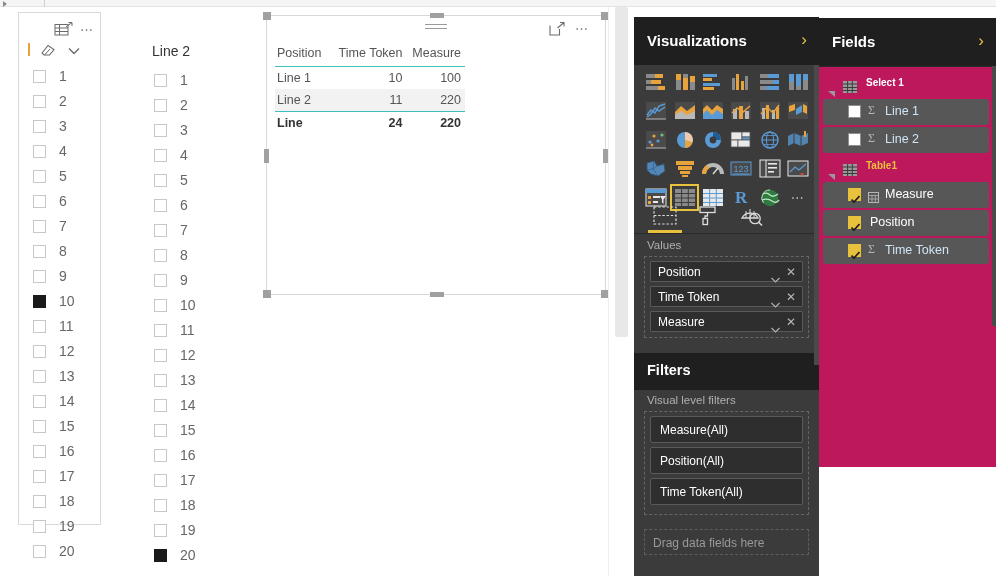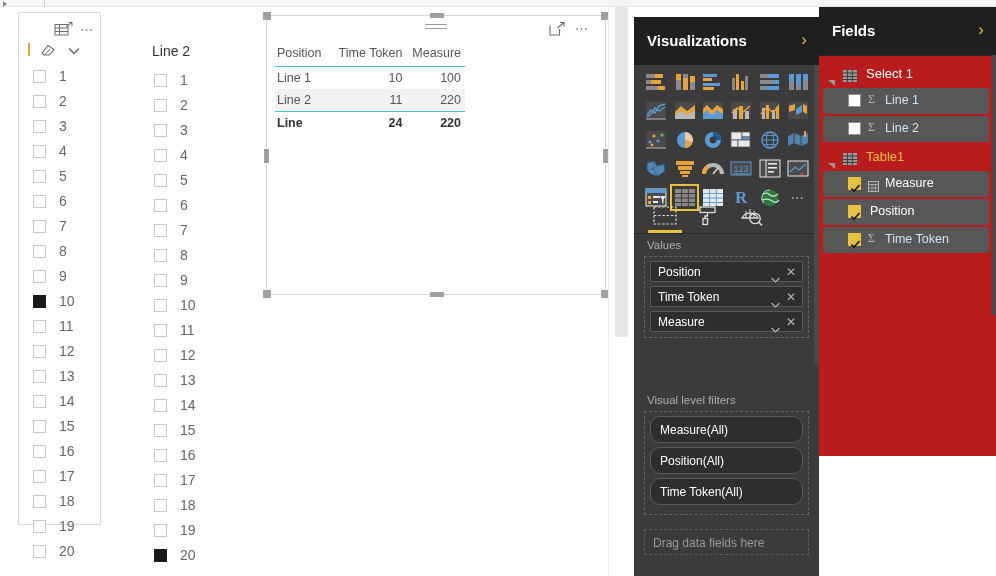--- a/index.html
+++ b/index.html
@@ -186,49 +186,49 @@
     position: absolute; left: 0; top: 336px; width: 185px; height: 37px;
     background: #1f1f1f;
   }
   .filters-hdr .title {
     position: absolute; left: 13px; top: 9px;
     color: #ffffff; font-size: 14.5px; font-weight: bold;
   }
   .filters-body { position: absolute; left: 0; top: 373px; width: 185px; }
   .fil-chip {
     margin: 0 0 4px 0; height: 27px; background: #2e2e2e;
-    border: 1px solid #5a5a5a; border-radius: 10px; position: relative;
+    border: 1px solid #5a5a5a; border-radius: 2px; position: relative;
   }
   .fil-chip .lbl { position: absolute; left: 9px; top: 6px; color: #ffffff; font-size: 12px; }
   .drag-slot {
     margin: 0 10px; border: 1px dashed #5e5e5e; height: 26px; position: relative;
   }
   .drag-slot .lbl { position: absolute; left: 8px; top: 6px; color: #9a9a9a; font-size: 12px; }
 
   .viz-scroll {
     position: absolute; right: 0; top: 48px; width: 5px; height: 300px; background: #4a4a4a;
   }
 
   
   .fieldspanel {
-    position: absolute; left: 819px; top: 7px; width: 177px; height: 449px;
-    background: #b91c1c;
+    position: absolute; left: 819px; top: 18px; width: 177px; height: 449px;
+    background: #be185d;
   }
   .search-wrap { padding: 10px 8px 9px 8px; }
   .search-box {
     height: 30px; background: #2b2b2b; border: 1px solid #6a6a6a; position: relative;
   }
   .search-box .sicon { position: absolute; left: 9px; top: 7px; width: 15px; height: 15px; }
   .search-box .sph { position: absolute; left: 31px; top: 7px; color: #9c9c9c; font-size: 12.5px; }
   .fields-div { height: 1px; background: #2a2a2a; }
   .tree { padding-top: 5px; }
   .tbl-node { position: relative; height: 27px; }
   .tbl-node .arrow { position: absolute; left: 9px; top: 11px; width: 7px; height: 6px; }
   .tbl-node .tico  { position: absolute; left: 24px; top: 7px; width: 14px; height: 12px; }
-  .tbl-node .tname { position: absolute; left: 47px; top: 5px; font-size: 13px; color: #ffffff; }
+  .tbl-node .tname { position: absolute; left: 47px; top: 5px; font-size: 10px; color: #ffffff; font-weight: bold; }
   .tbl-node .tname.hl { color: #e8c23d; }
   .fld-node {
     position: relative; height: 26px; margin: 0 7px 2px 4px;
     background: #575757; border-radius: 3px;
   }
   .fld-node .cb {
     position: absolute; left: 25px; top: 6px; width: 13px; height: 13px;
     border: 1px solid #8e8e8e; background: #ffffff;
   }
   .fld-node .cb.on { background: #e8c23d; border-color: #e8c23d; }
@@ -701,20 +701,23 @@
           <div class="chip">
             <span class="lbl">Measure</span>
             <span class="dd"><svg width="9" height="6" viewBox="0 0 9 6">
                 <path d="M0.5 1 L4.5 5 L8.5 1" fill="none" stroke="#b0b0b0" stroke-width="1.2"></path>
               </svg></span>
             <span class="x">✕</span>
           </div>
         </div>
     </div>
 
+    <div class="filters-hdr">
+      <div class="title">Filters</div>
+    </div>
 
     <div class="filters-body">
       <div class="sec-label">Visual level filters</div>
       <div class="well">
           <div class="fil-chip">
             <span class="lbl">Measure(All)</span>
           </div>
           <div class="fil-chip">
             <span class="lbl">Position(All)</span>
           </div>

